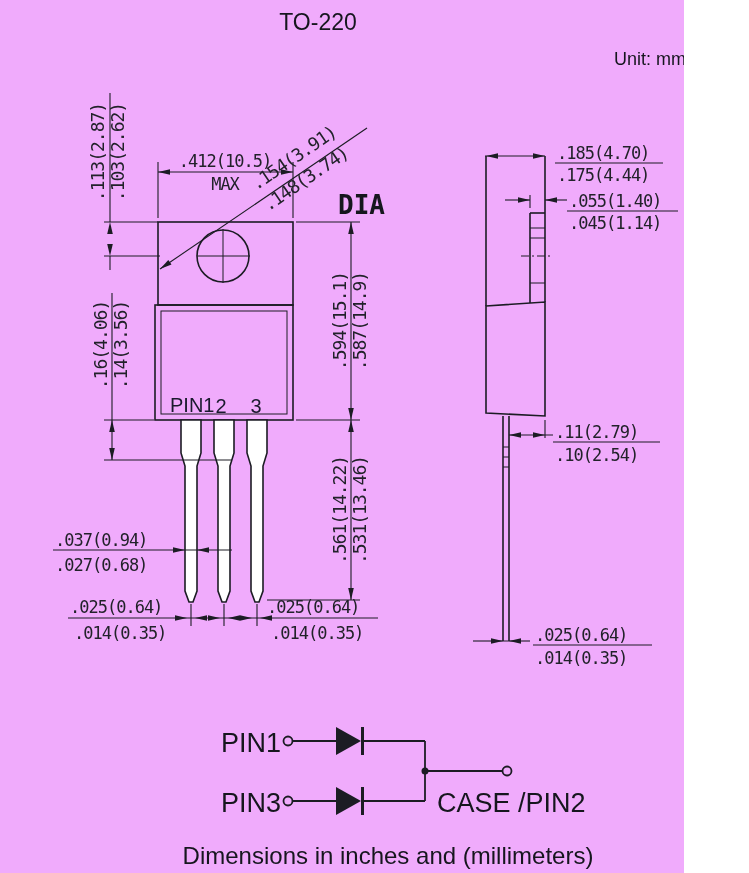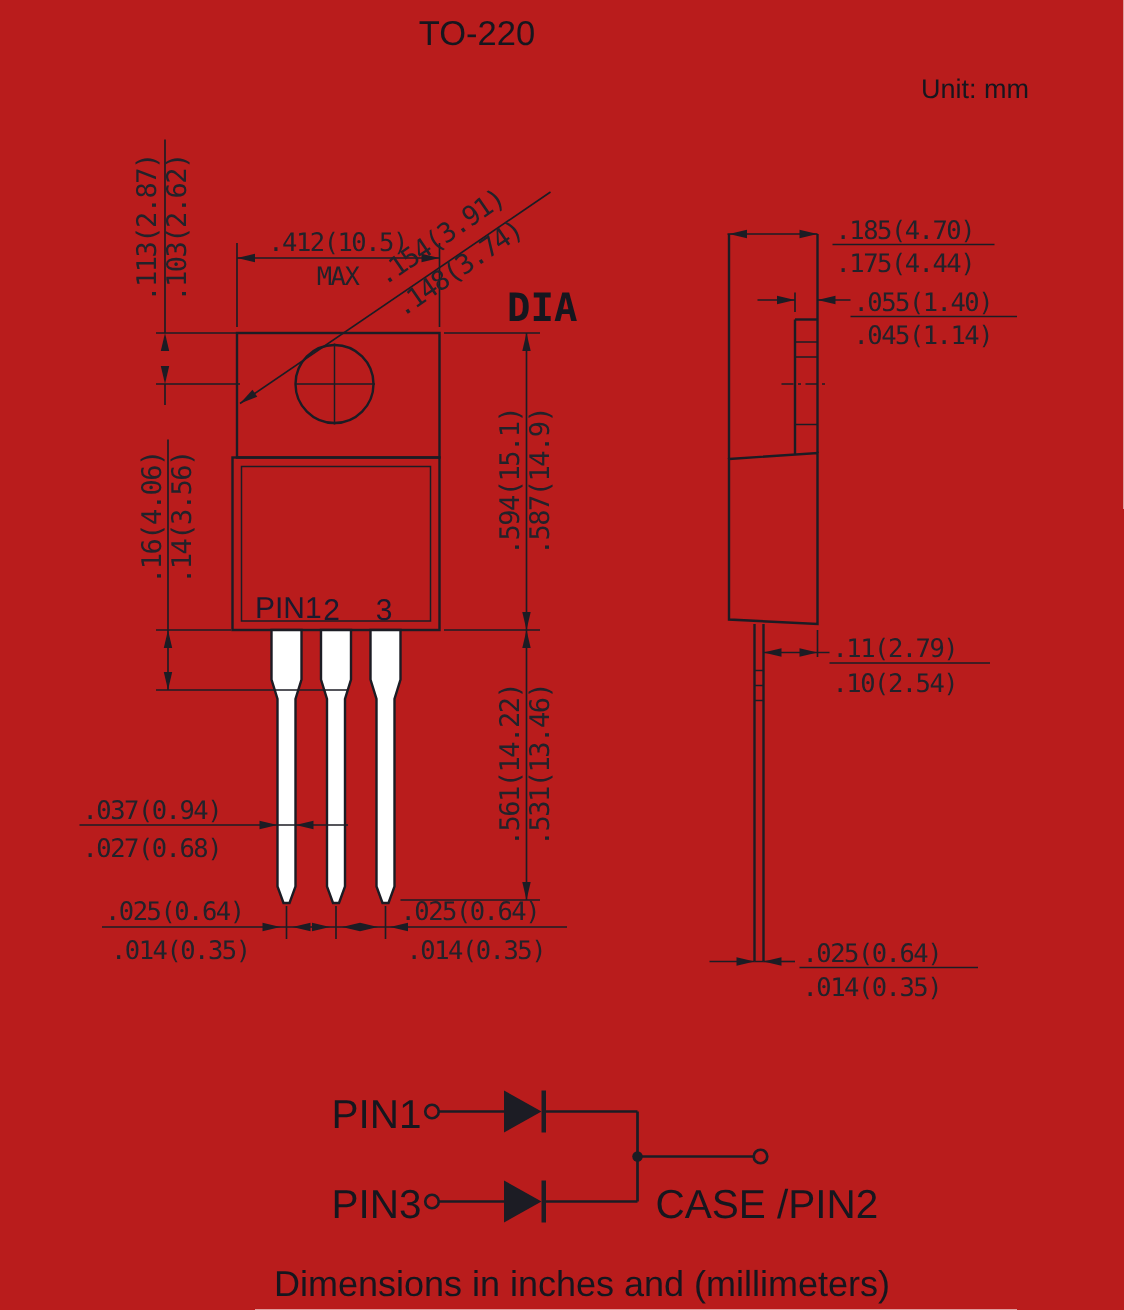--- a/index.html
+++ b/index.html
@@ -1,16 +1,16 @@
 <!DOCTYPE html>
 <html><head>
 <meta charset="utf-8">
 <style>
   html,body{margin:0;padding:0;background:#ffffff;}
-  #stage{position:relative;width:749px;height:873px;background:#b91c1c;overflow:hidden;
+  #stage{position:relative;width:684px;height:873px;background:#f0abfc;overflow:hidden;
          font-family:"Liberation Sans",sans-serif;}
   svg{position:absolute;left:0;top:0;}
   text{fill:#16161e;}
   .lbl-title{font-family:"Liberation Sans",sans-serif;font-size:23px;}
   .lbl-unit{font-family:"Liberation Sans",sans-serif;font-size:18px;}
   .lbl-caption{font-family:"Liberation Sans",sans-serif;font-size:24px;}
   .lbl-pin{font-family:"Liberation Sans",sans-serif;font-size:20px;fill:#1a1a2e;}
   .lbl-schem{font-family:"Liberation Sans",sans-serif;font-size:27px;}
   .dim{font-family:"DejaVu Sans Mono","Liberation Mono",monospace;font-size:17px;
        letter-spacing:-1px;fill:#22222a;}

